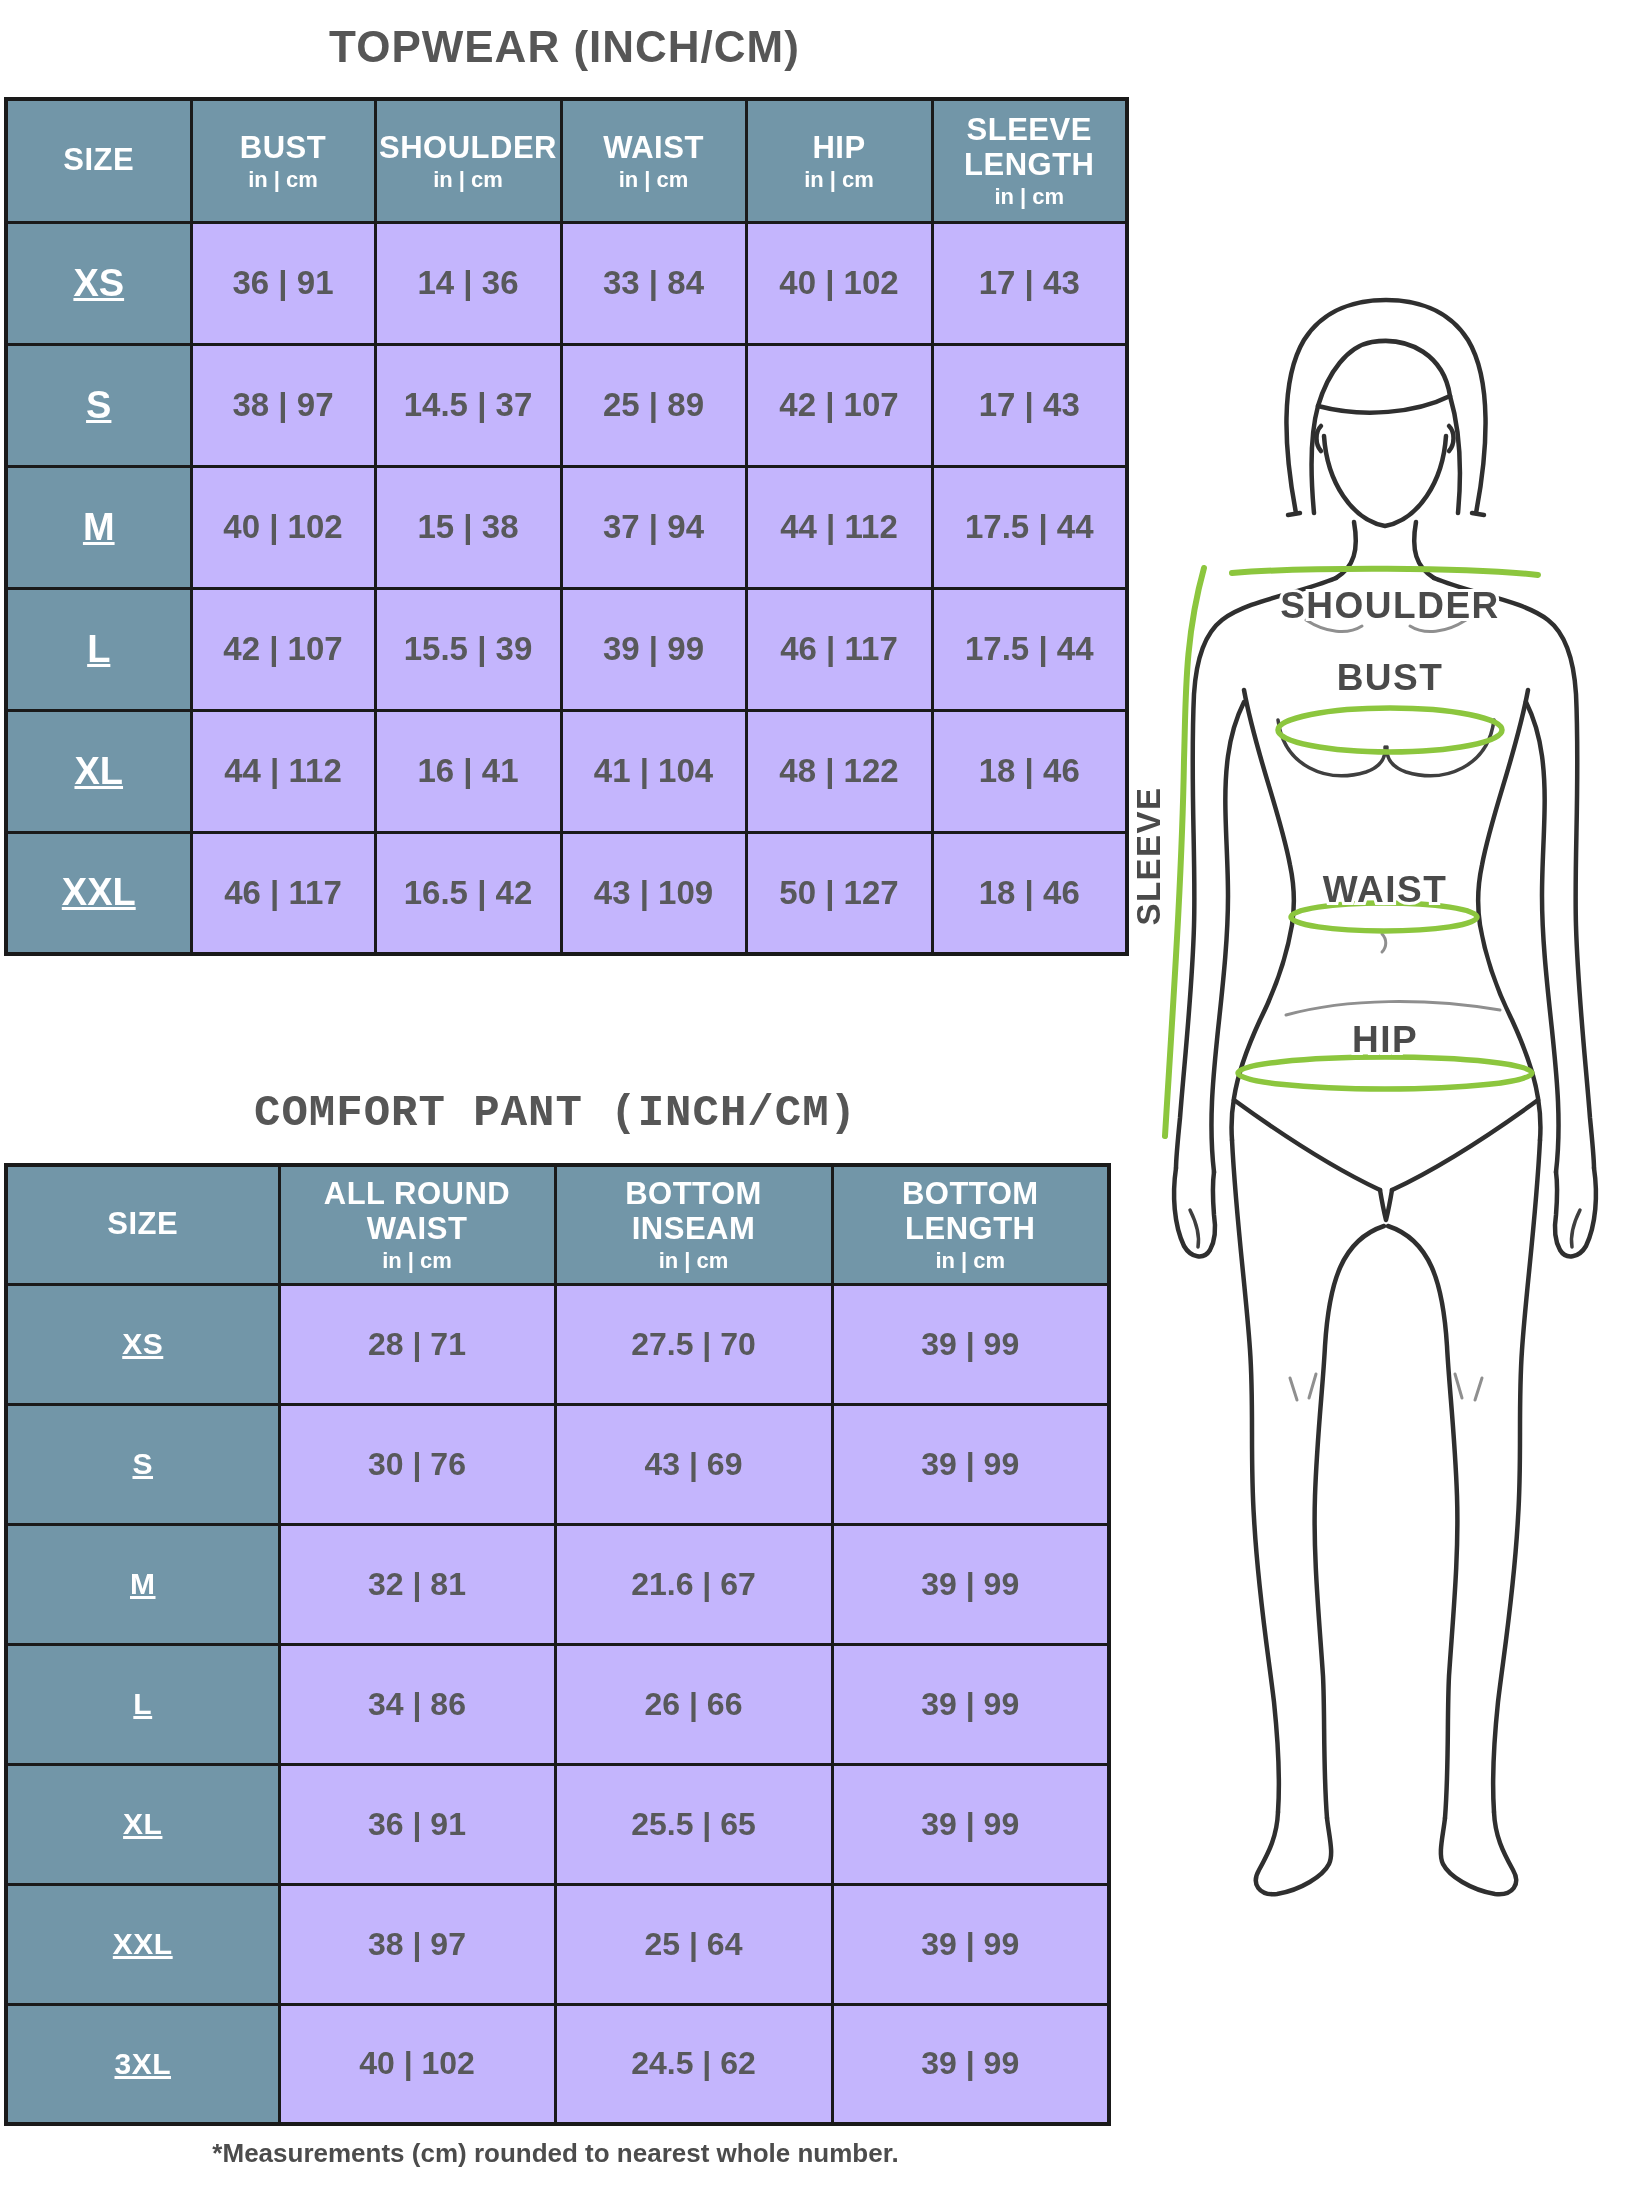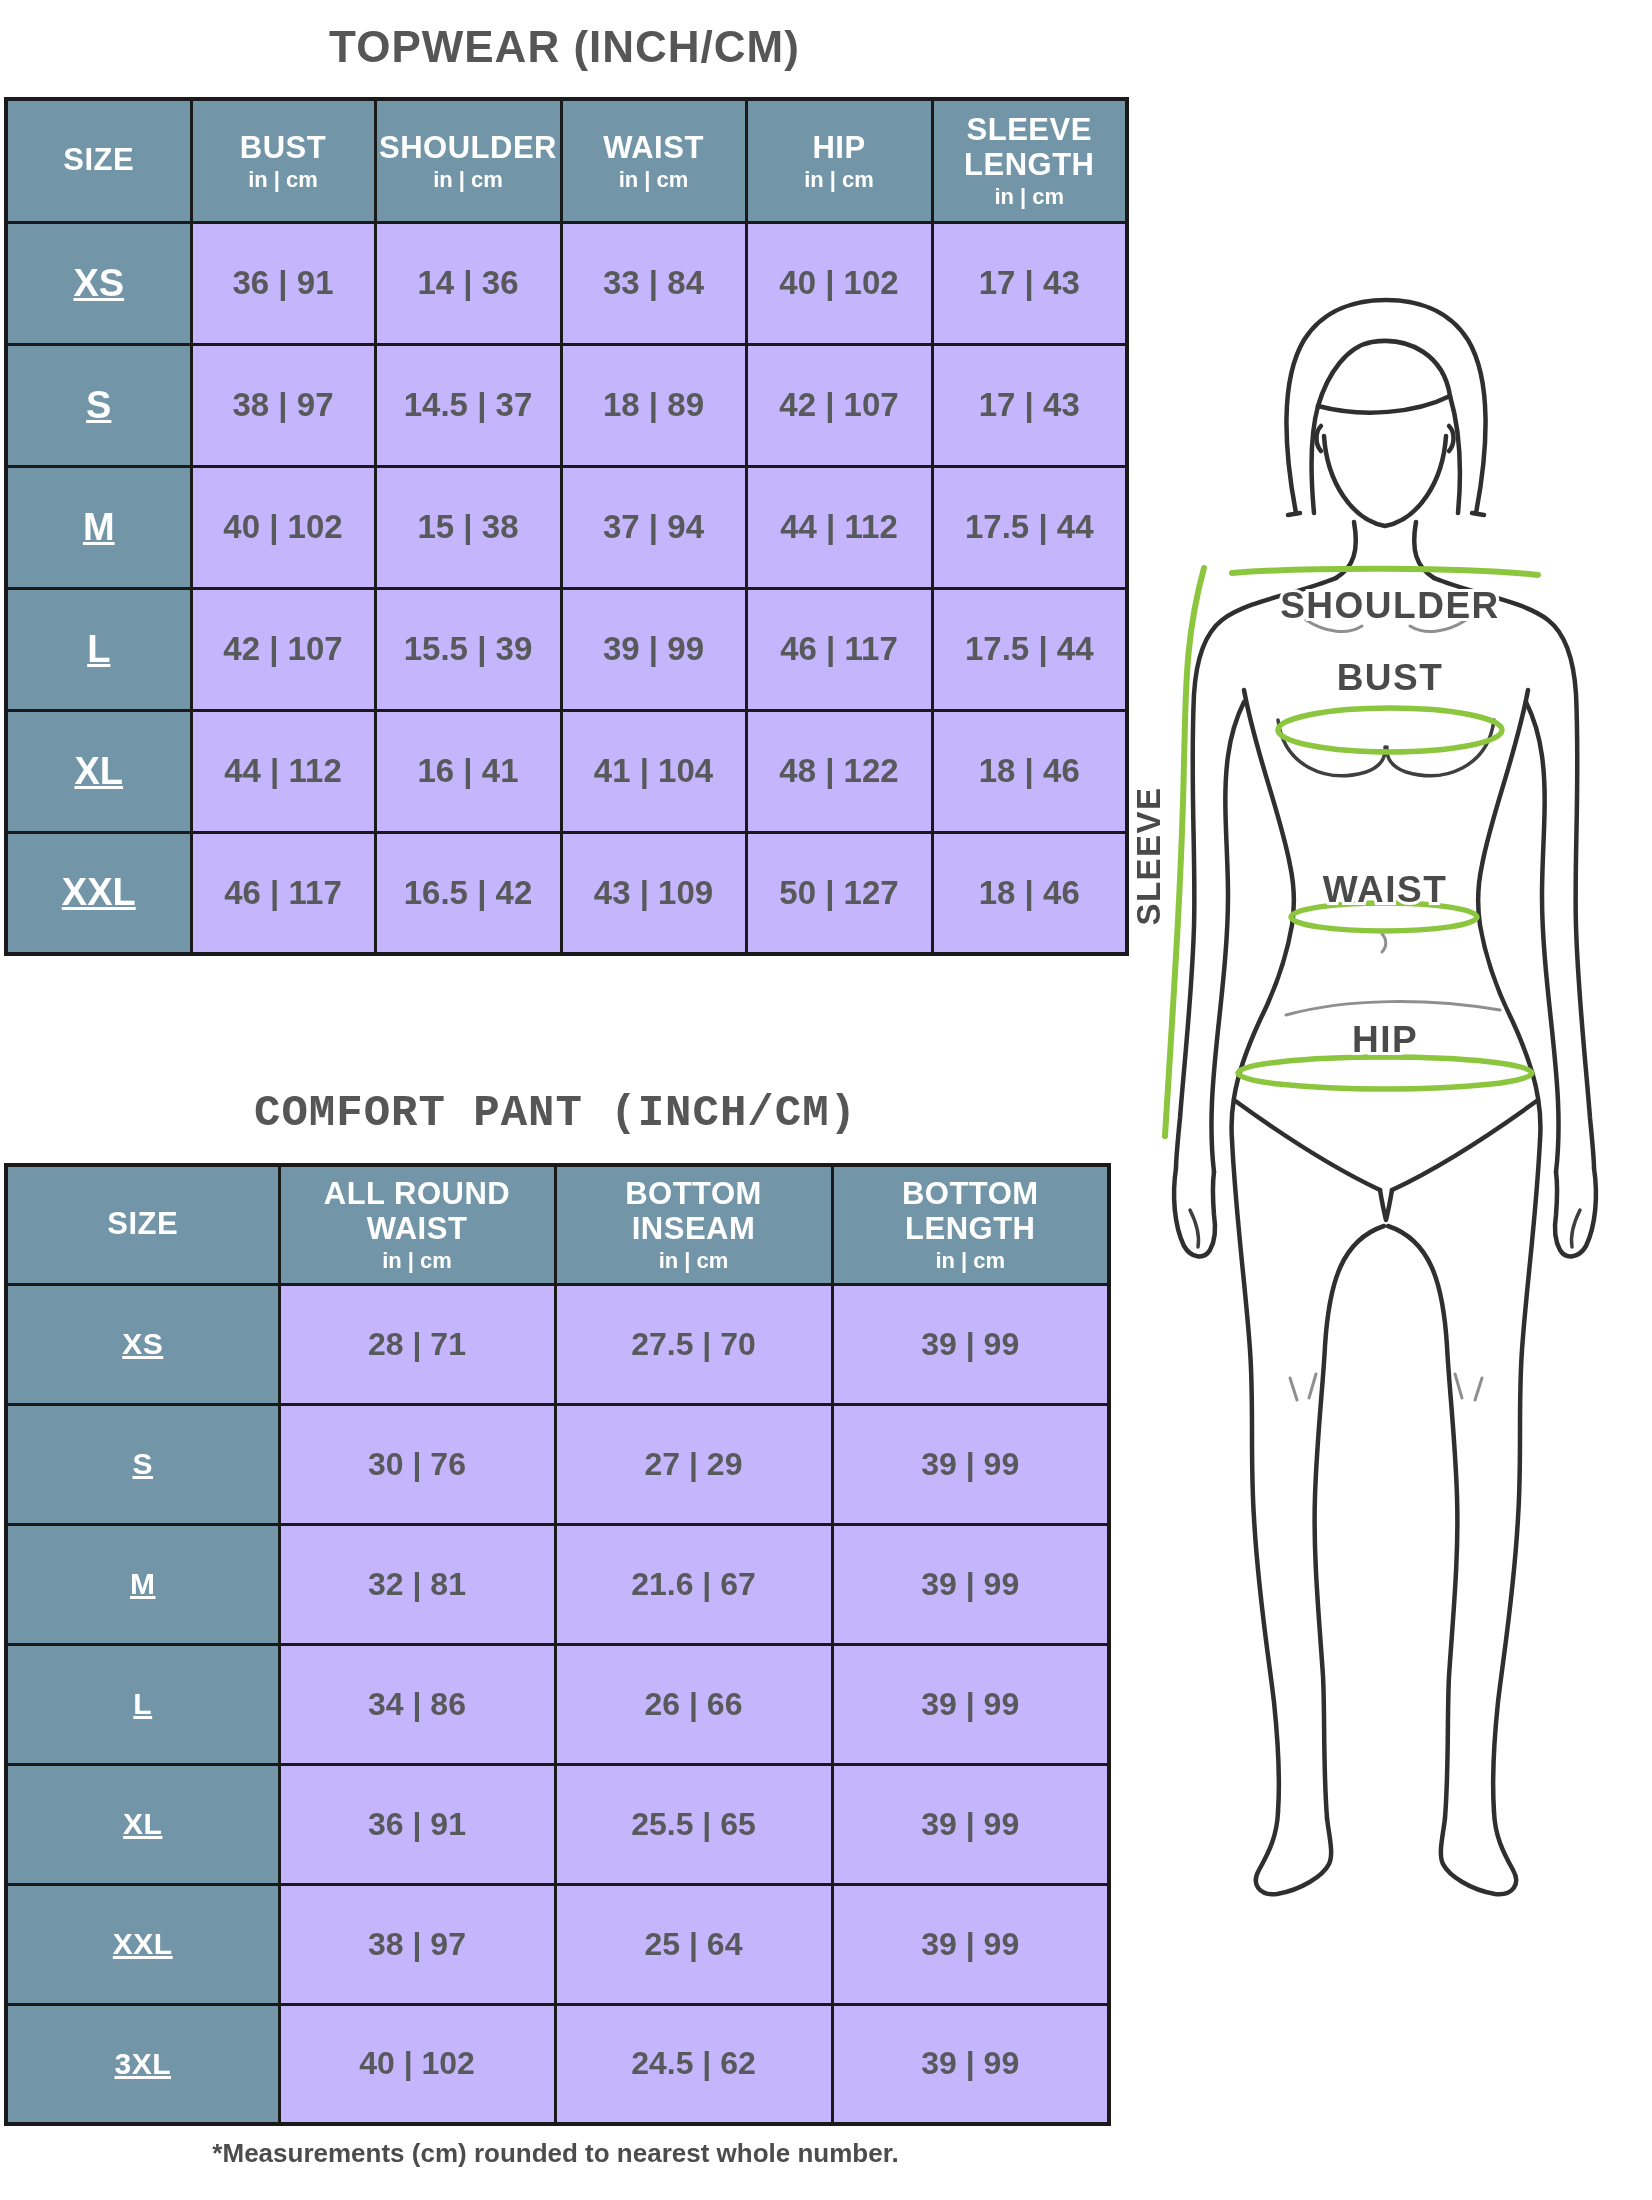--- a/index.html
+++ b/index.html
@@ -112,21 +112,21 @@
         <td class="val-cell">36 | 91</td>
         <td class="val-cell">14 | 36</td>
         <td class="val-cell">33 | 84</td>
         <td class="val-cell">40 | 102</td>
         <td class="val-cell">17 | 43</td>
       </tr>
       <tr>
         <td class="size-cell">S</td>
         <td class="val-cell">38 | 97</td>
         <td class="val-cell">14.5 | 37</td>
-        <td class="val-cell">18 | 89</td>
+        <td class="val-cell">25 | 89</td>
         <td class="val-cell">42 | 107</td>
         <td class="val-cell">17 | 43</td>
       </tr>
       <tr>
         <td class="size-cell">M</td>
         <td class="val-cell">40 | 102</td>
         <td class="val-cell">15 | 38</td>
         <td class="val-cell">37 | 94</td>
         <td class="val-cell">44 | 112</td>
         <td class="val-cell">17.5 | 44</td>
@@ -192,21 +192,21 @@
   <tbody>
       <tr>
         <td class="size-cell">XS</td>
         <td class="val-cell">28 | 71</td>
         <td class="val-cell">27.5 | 70</td>
         <td class="val-cell">39 | 99</td>
       </tr>
       <tr>
         <td class="size-cell">S</td>
         <td class="val-cell">30 | 76</td>
-        <td class="val-cell">27 | 29</td>
+        <td class="val-cell">43 | 69</td>
         <td class="val-cell">39 | 99</td>
       </tr>
       <tr>
         <td class="size-cell">M</td>
         <td class="val-cell">32 | 81</td>
         <td class="val-cell">21.6 | 67</td>
         <td class="val-cell">39 | 99</td>
       </tr>
       <tr>
         <td class="size-cell">L</td>

